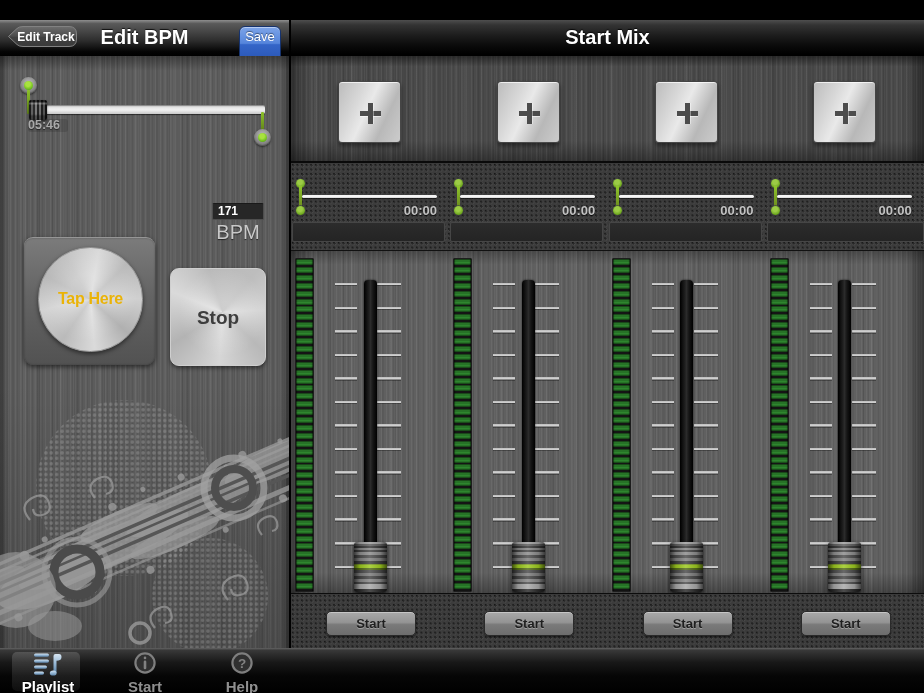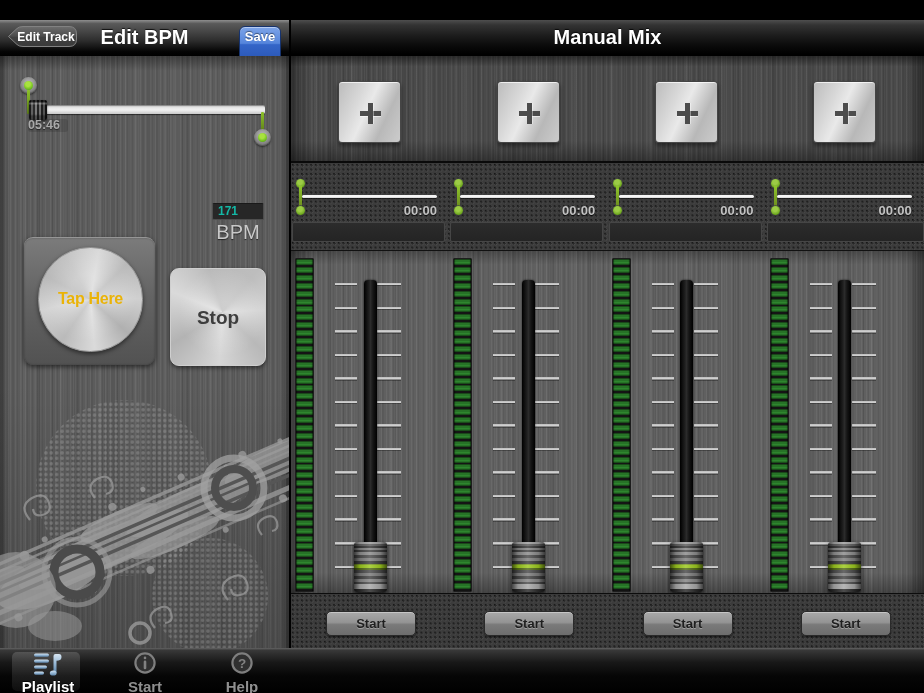--- a/index.html
+++ b/index.html
@@ -56,21 +56,21 @@
   box-shadow:0 1px 1px rgba(0,0,0,0.55), inset 0 1px 0 rgba(0,0,0,0.25); }
 #handleL { position:absolute; left:29px; top:100px; width:18px; height:20px; border-radius:2px;
   background:
    linear-gradient(180deg, rgba(0,0,0,0.55) 0 2px, rgba(255,255,255,0.25) 3px 4px, rgba(0,0,0,0) 5px 14px, rgba(0,0,0,0.35) 16px 20px),
    linear-gradient(90deg,#1c1c1c 0 2px,#606060 2px 4px,#2c2c2c 4px 6px,#7a7a7a 6px 8px,#242424 8px 10px,#707070 10px 12px,#1f1f1f 12px 14px,#525252 14px 16px,#111 16px 18px);
   box-shadow:0 1px 2px rgba(0,0,0,0.6); }
 #time546 { position:absolute; left:28px; top:119px; width:40px; height:13px; border-radius:3px; background:rgba(30,30,30,0.18);
   color:#a9a9a9; font-size:12.5px; font-weight:bold; text-align:left; line-height:13px; text-shadow:0 1px 1px rgba(0,0,0,0.55); }
 
 #bpmbox { position:absolute; left:212px; top:203px; width:52px; height:17px; background:#272727; border:1px solid #4e4e4e; border-top-color:#1a1a1a; border-radius:2px;
-  color:#14b8a6; font-size:12px; font-weight:bold; line-height:15px; padding-left:5px; }
+  color:#ffffff; font-size:12px; font-weight:bold; line-height:15px; padding-left:5px; }
 #bpmlbl { position:absolute; left:212px; top:221px; width:52px; text-align:center; color:#c9c9c9; font-size:20px; text-shadow:0 1px 1px rgba(0,0,0,0.6); }
 
 #tapsq { position:absolute; left:24px; top:237px; width:131px; height:128px; border-radius:9px;
   background:linear-gradient(180deg,#7b7b7b 0,#646464 45%,#525252 100%);
   border-top:1px solid #969696; box-shadow:0 2px 5px rgba(0,0,0,0.55), inset 0 0 2px rgba(0,0,0,0.3); }
 #tapcirc { position:absolute; left:38px; top:247px; width:105px; height:105px; border-radius:50%;
   background:
    radial-gradient(circle at 46% 40%, rgba(255,255,255,0.30) 0 18%, rgba(255,255,255,0) 62%),
    conic-gradient(from -30deg, #bcbcbc, #d6d6d6 11%, #b6b6b6 21%, #d0d0d0 33%, #b0b0b0 45%, #dadada 57%, #bababa 68%, #d2d2d2 80%, #b2b2b2 91%, #bcbcbc);
   border:1px solid #989898; box-shadow:0 2px 4px rgba(0,0,0,0.5); }
@@ -148,24 +148,24 @@
             <stop offset="1" stop-color="#3a3a3a"></stop>
       </linearGradient>
         </defs>
       <path d="M1.5 11.5 L10 3.5 Q12 1.5 16 1.5 L62 1.5 Q69.5 1.5 69.5 9 L69.5 14 Q69.5 21.5 62 21.5 L16 21.5 Q12 21.5 10 19.5 Z" fill="url(#btng)" stroke="#828282" stroke-width="1"></path>
       <text x="39" y="15.5" text-anchor="middle" fill="#fff" font-size="12" font-weight="bold" font-family="Liberation Sans, sans-serif">Edit Track</text>
     </svg>
     <div class="navtitle">Edit BPM</div>
     <div class="abs" style="left:239px;top:6px;width:42px;height:36px;border-radius:6px;
       background:linear-gradient(180deg,#7da4e8 0,#5585dc 48%,#3465c8 52%,#2a56b4 100%);
       border:1px solid #16336e; box-shadow:inset 0 1px 0 rgba(255,255,255,0.45);
-      color:#fff;font-size:13px;font-weight:bold;text-align:center;line-height:20px;text-shadow:0 -1px 1px rgba(0,0,0,0.5)">Save</div>
+      color:#fff;font-size:13px;font-weight:normal;text-align:center;line-height:20px;text-shadow:0 -1px 1px rgba(0,0,0,0.5)">Save</div>
   </div>
   <div class="nav" id="navR">
-      <div class="navtitle">Manual Mix</div>
+      <div class="navtitle">Start Mix</div>
     </div>
   <div id="vdiv"></div>
 
   <div class="abs brush" id="leftbg"></div>
   <div class="abs" id="leftshade"></div>
   <div class="knob" style="left:20px;top:77px">
       <i></i>
     </div>
   <div class="gline" style="left:27px;top:90px;height:24px"></div>
   <div id="trackL"></div>

